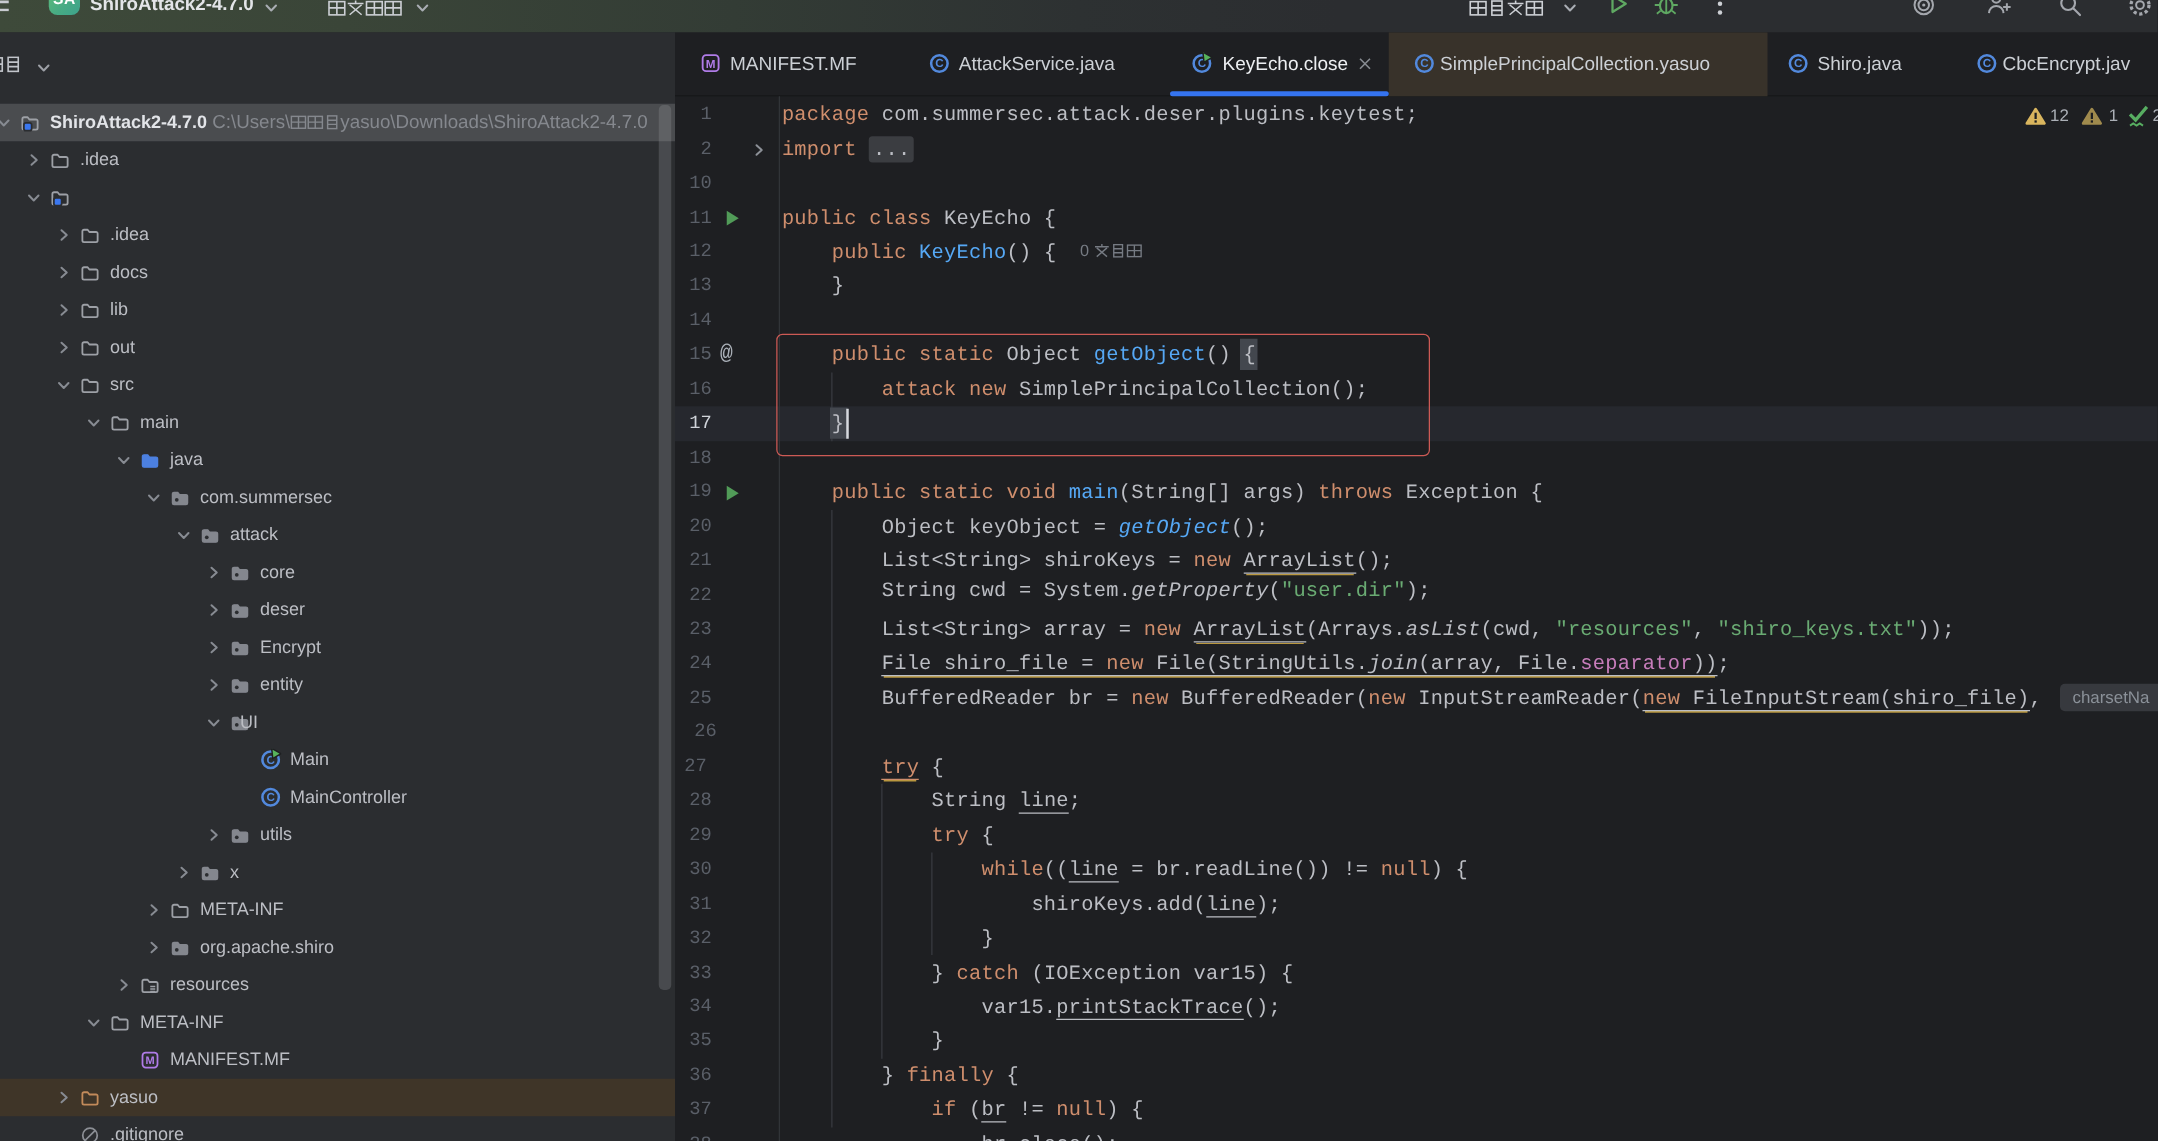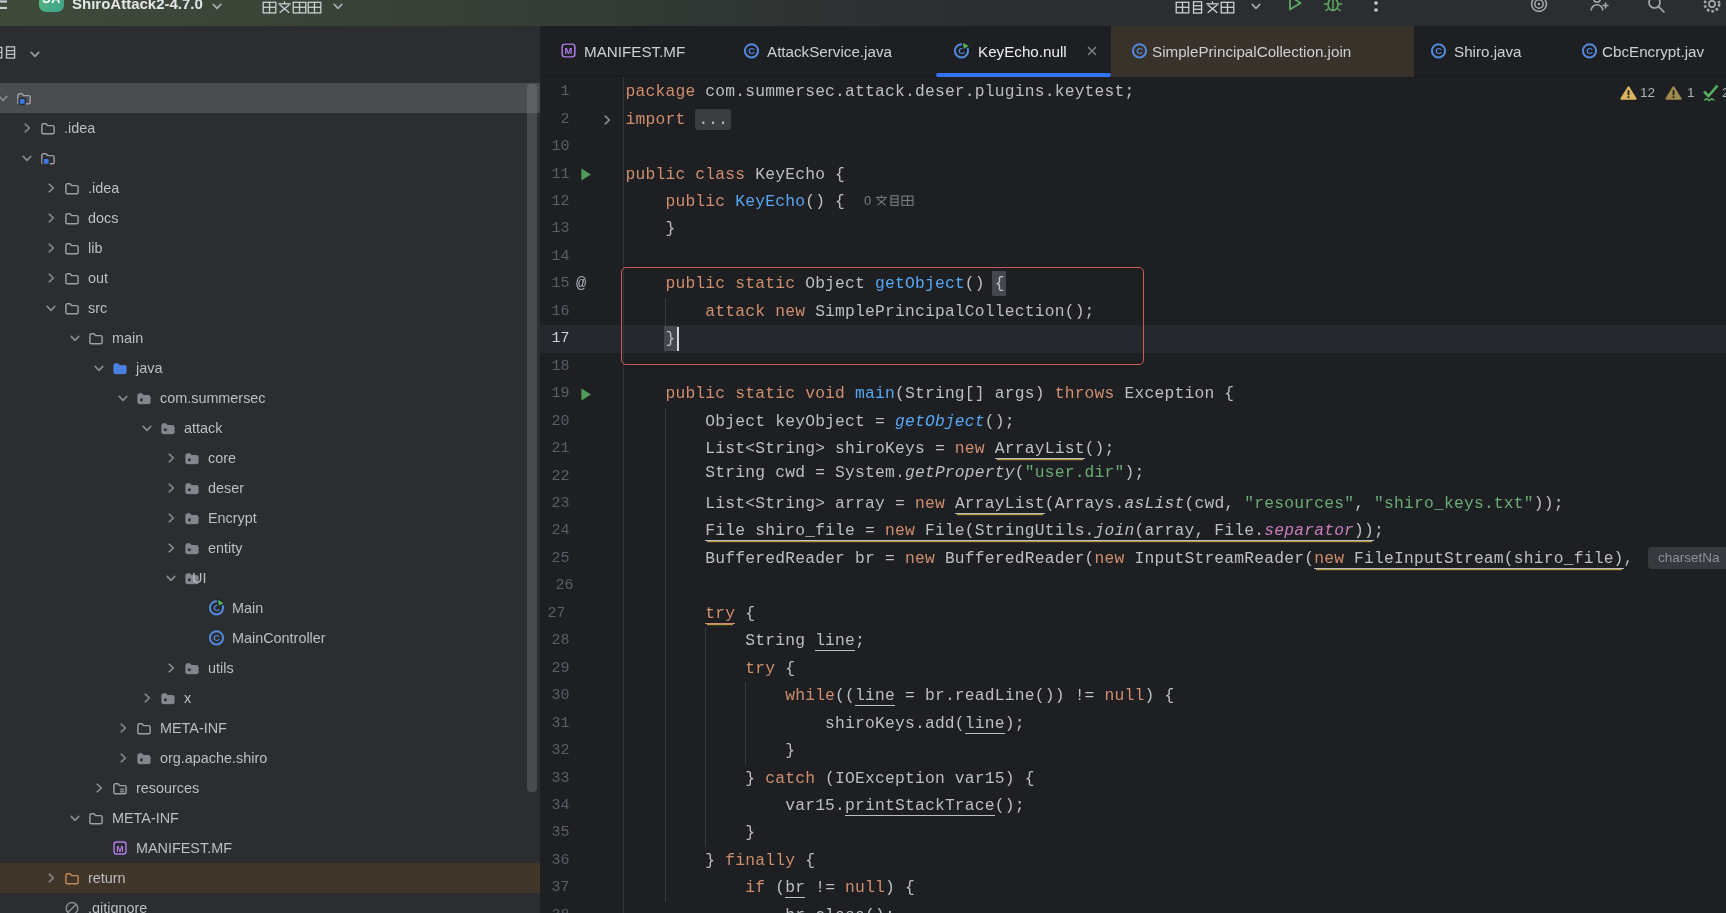--- a/index.html
+++ b/index.html
@@ -1,19 +1,19 @@
 <!DOCTYPE html>
 <html><head><meta charset="utf-8"><style>
   html,body{margin:0;padding:0;width:1726px;height:913px;overflow:hidden;background:#1e1f22;
     font-family:"Liberation Sans",sans-serif;}
   .abs{position:absolute;}
   .row{position:absolute;left:0;height:30px;line-height:30px;font-size:14.4px;color:#bcbec4;white-space:pre;}
   .code{position:absolute;white-space:pre;font-family:"Liberation Mono",monospace;font-size:16.3px;letter-spacing:0.21px;color:#bcbec4;}
   .num{position:absolute;width:29.5px;text-align:right;font-family:"Liberation Mono",monospace;font-size:15px;color:#5a5f68;}
-  .k{color:#cf8e6d} .m{color:#56a8f5} .s{color:#6aab73} .f{color:#c77dbb;font-style:italic}
+  .k{color:#cf8e6d} .m{color:#56a8f5} .s{color:#6aab73} .f{color:#c77dbb;}
   .i{font-style:italic} .u{border-bottom:1.2px solid currentColor}
   .w{box-shadow:0 3.2px 0 -2px #b9973f}
   .tab{position:absolute;top:26px;height:51px;line-height:51px;font-size:15.2px;color:#ccd0d5;white-space:nowrap;}
 </style></head><body>
 <div class="abs" style="left:0;top:0;width:1726px;height:26px;overflow:hidden;
  background:linear-gradient(90deg,#3e4a3a 0%,#3a4538 16%,#333c35 34%,#2d3132 50%,#2b2d30 62%,#2b2d30 100%)">
 <svg class="abs" style="left:-14px;top:-9px" width="22" height="18" viewBox="0 0 22 18">
       <line x1="3" y1="4" x2="21" y2="4" stroke="#c8cbd0" stroke-width="2.2"></line>
       <line x1="3" y1="10.5" x2="21" y2="10.5" stroke="#c8cbd0" stroke-width="2.2"></line>
       <line x1="3" y1="17" x2="21" y2="17" stroke="#c8cbd0" stroke-width="2.2"></line>
@@ -103,20 +103,31 @@
       <path d="M4.2 6.4 L8 10.4 L11.8 6.4" fill="none" stroke="#9da0a6" stroke-width="1.6" stroke-linecap="round" stroke-linejoin="round"></path>
     </svg>
 <div class="abs" style="left:0;top:57px;width:540px;height:30px;background:#4a4c4f"></div>
 <svg class="abs" style="left:-5px;top:64px" width="16" height="16" viewBox="0 0 16 16">
       <path d="M4.2 6.4 L8 10.4 L11.8 6.4" fill="none" stroke="#878b92" stroke-width="1.6" stroke-linecap="round" stroke-linejoin="round"></path>
     </svg>
 <svg class="abs" style="left:16px;top:64px" width="16" height="16" viewBox="0 0 16 16">
       <path fill="none" stroke="#9da0a6" stroke-width="1.45" stroke-linejoin="round" d="M1.9 5.1 V12.4 a1.3 1.3 0 0 0 1.3 1.3 h9.6 a1.3 1.3 0 0 0 1.3-1.3 V6.9 a1.3 1.3 0 0 0-1.3-1.3 H7.5 L6.1 3.8 H3.2 a1.3 1.3 0 0 0-1.3 1.3 Z"></path>
       <rect x="3.1" y="8.3" width="6.2" height="6.2" rx="1.6" fill="#3b77ef" stroke="#2b2d30" stroke-width="1.4"></rect>
     </svg>
+<div class="row" style="left:40px;top:57px"><b style="color:#e2e4e8">ShiroAttack2-4.7.0</b><span style="color:#85888e;font-size:15px"> C:\Users\<svg style="vertical-align:-3.2px" width="40" height="13.5" viewBox="0 0 40 13.5">
+          <rect x="1.1" y="1.1" width="11.3" height="9.5" fill="none" stroke="#85888e" stroke-width="1.15"></rect>
+          <line x1="1.1" y1="5.7" x2="12.4" y2="5.7" stroke="#85888e" stroke-width="1.15"></line>
+          <line x1="6.8" y1="1.1" x2="6.8" y2="10.7" stroke="#85888e" stroke-width="1.15"></line>
+          <rect x="14.6" y="1.1" width="11.3" height="9.5" fill="none" stroke="#85888e" stroke-width="1.15"></rect>
+          <line x1="14.6" y1="5.7" x2="25.9" y2="5.7" stroke="#85888e" stroke-width="1.15"></line>
+          <line x1="20.2" y1="1.1" x2="20.2" y2="10.7" stroke="#85888e" stroke-width="1.15"></line>
+          <rect x="30.1" y="0.7" width="7.3" height="10.2" fill="none" stroke="#85888e" stroke-width="1.15"></rect>
+          <line x1="30.1" y1="4.2" x2="37.4" y2="4.2" stroke="#85888e" stroke-width="1.15"></line>
+          <line x1="30.1" y1="7.5" x2="37.4" y2="7.5" stroke="#85888e" stroke-width="1.15"></line>
+        </svg>yasuo\Downloads\ShiroAttack2-4.7.0</span></div>
 <svg class="abs" style="left:19px;top:94px" width="16" height="16" viewBox="0 0 16 16">
       <path d="M6.2 4.2 L10.4 8 L6.2 11.8" fill="none" stroke="#878b92" stroke-width="1.6" stroke-linecap="round" stroke-linejoin="round"></path>
     </svg>
 <svg class="abs" style="left:40px;top:94px" width="16" height="16" viewBox="0 0 16 16">
       <path fill="none" stroke="#9da0a6" stroke-width="1.45" stroke-linejoin="round" d="M1.9 5.1 V12.4 a1.3 1.3 0 0 0 1.3 1.3 h9.6 a1.3 1.3 0 0 0 1.3-1.3 V6.9 a1.3 1.3 0 0 0-1.3-1.3 H7.5 L6.1 3.8 H3.2 a1.3 1.3 0 0 0-1.3 1.3 Z"></path>
     </svg>
 <div class="row" style="left:64px;top:87px">.idea</div>
 <svg class="abs" style="left:19px;top:124px" width="16" height="16" viewBox="0 0 16 16">
       <path d="M4.2 6.4 L8 10.4 L11.8 6.4" fill="none" stroke="#878b92" stroke-width="1.6" stroke-linecap="round" stroke-linejoin="round"></path>
     </svg>
@@ -293,21 +304,21 @@
       <text x="8" y="11.6" font-family="Liberation Sans" font-size="8.8" font-weight="bold" fill="#b07ce8" text-anchor="middle">M</text>
     </svg>
 <div class="row" style="left:136px;top:807px">MANIFEST.MF</div>
 <div class="abs" style="left:0;top:837px;width:540px;height:30px;background:#3f3528"></div>
 <svg class="abs" style="left:43px;top:844px" width="16" height="16" viewBox="0 0 16 16">
       <path d="M6.2 4.2 L10.4 8 L6.2 11.8" fill="none" stroke="#878b92" stroke-width="1.6" stroke-linecap="round" stroke-linejoin="round"></path>
     </svg>
 <svg class="abs" style="left:64px;top:844px" width="16" height="16" viewBox="0 0 16 16">
       <path fill="none" stroke="#c28a5a" stroke-width="1.45" stroke-linejoin="round" d="M1.9 5.1 V12.4 a1.3 1.3 0 0 0 1.3 1.3 h9.6 a1.3 1.3 0 0 0 1.3-1.3 V6.9 a1.3 1.3 0 0 0-1.3-1.3 H7.5 L6.1 3.8 H3.2 a1.3 1.3 0 0 0-1.3 1.3 Z"></path>
     </svg>
-<div class="row" style="left:88px;top:837px">return</div>
+<div class="row" style="left:88px;top:837px">yasuo</div>
 <svg class="abs" style="left:64px;top:874px" width="16" height="16" viewBox="0 0 16 16">
       <circle cx="8" cy="8.3" r="5.8" fill="none" stroke="#8c8f95" stroke-width="1.4"></circle>
       <line x1="4" y1="12.4" x2="12.2" y2="4.3" stroke="#8c8f95" stroke-width="1.4"></line>
     </svg>
 <div class="row" style="left:88px;top:867px">.gitignore</div>
 <div class="abs" style="left:527px;top:58px;width:10px;height:708px;background:rgba(151,155,160,0.27);border-radius:4px"></div>
 </div>
 <div class="abs" style="left:540px;top:26px;width:1186px;height:51px;background:#1e1f22;border-bottom:1px solid #17181a;box-sizing:border-box"></div>
 <div class="abs" style="left:1111px;top:26px;width:303px;height:51px;background:#38322a"></div>
 <div class="abs" style="left:936px;top:73px;width:175px;height:4px;background:#3574f0;border-radius:2px"></div>
@@ -319,29 +330,29 @@
 <svg class="abs" style="left:743px;top:42px" width="17" height="17" viewBox="0 0 16 16">
     <circle cx="8" cy="8.3" r="6.2" fill="none" stroke="#5289dd" stroke-width="1.9"></circle>
     <text x="8" y="11.2" font-family="Liberation Sans" font-size="8.8" font-weight="bold" fill="#5289dd" text-anchor="middle">C</text>
   </svg>
 <div class="tab" style="left:767px">AttackService.java</div>
 <svg class="abs" style="left:953px;top:42px" width="17" height="17" viewBox="0 0 16 16">
     <circle cx="8" cy="8.3" r="6.2" fill="none" stroke="#5289dd" stroke-width="1.9"></circle>
     <text x="8" y="11.2" font-family="Liberation Sans" font-size="8.8" font-weight="bold" fill="#5289dd" text-anchor="middle">C</text>
     <path d="M8.8 -0.3 L15.8 3.7 L9.6 7.4 Z" fill="#57b35c" stroke="#1e1f22" stroke-width="1.1"></path>
   </svg>
-<div class="tab" style="left:978px;color:#eceef1">KeyEcho.null</div>
+<div class="tab" style="left:978px;color:#eceef1">KeyEcho.close</div>
 <svg class="abs" style="left:1086px;top:45px" width="12" height="12" viewBox="0 0 12 12">
     <path d="M2 2 L10 10 M10 2 L2 10" stroke="#868a90" stroke-width="1.3"></path>
   </svg>
 <svg class="abs" style="left:1131px;top:42px" width="17" height="17" viewBox="0 0 16 16">
     <circle cx="8" cy="8.3" r="6.2" fill="none" stroke="#5289dd" stroke-width="1.9"></circle>
     <text x="8" y="11.2" font-family="Liberation Sans" font-size="8.8" font-weight="bold" fill="#5289dd" text-anchor="middle">C</text>
   </svg>
-<div class="tab" style="left:1152px">SimplePrincipalCollection.join</div>
+<div class="tab" style="left:1152px">SimplePrincipalCollection.yasuo</div>
 <svg class="abs" style="left:1430px;top:42px" width="17" height="17" viewBox="0 0 16 16">
     <circle cx="8" cy="8.3" r="6.2" fill="none" stroke="#5289dd" stroke-width="1.9"></circle>
     <text x="8" y="11.2" font-family="Liberation Sans" font-size="8.8" font-weight="bold" fill="#5289dd" text-anchor="middle">C</text>
   </svg>
 <div class="tab" style="left:1454px">Shiro.java</div>
 <svg class="abs" style="left:1581px;top:42px" width="17" height="17" viewBox="0 0 16 16">
     <circle cx="8" cy="8.3" r="6.2" fill="none" stroke="#5289dd" stroke-width="1.9"></circle>
     <text x="8" y="11.2" font-family="Liberation Sans" font-size="8.8" font-weight="bold" fill="#5289dd" text-anchor="middle">C</text>
   </svg>
 <div class="tab" style="left:1602px">CbcEncrypt.jav</div>

